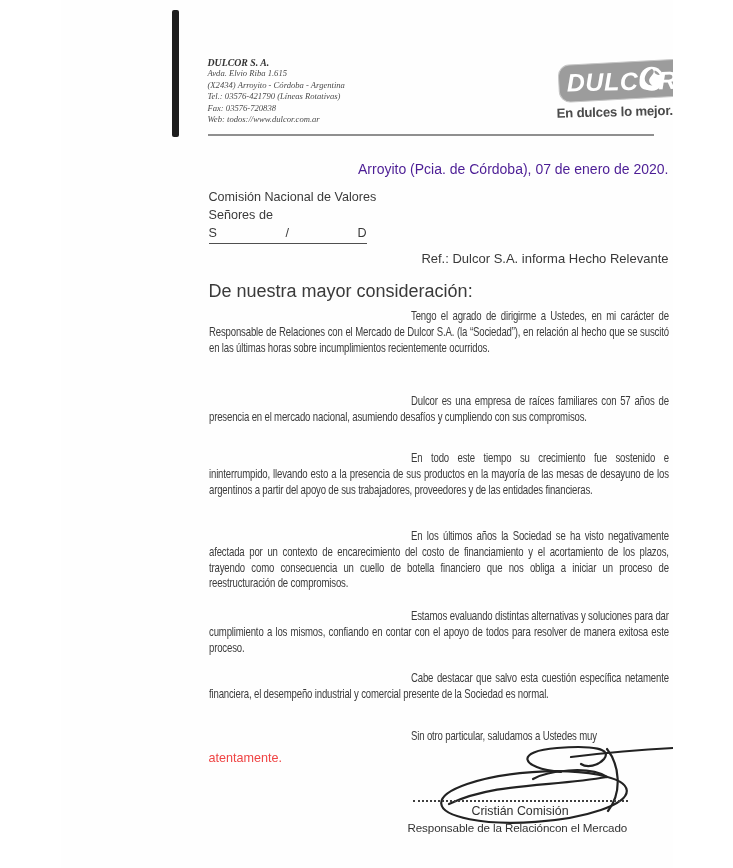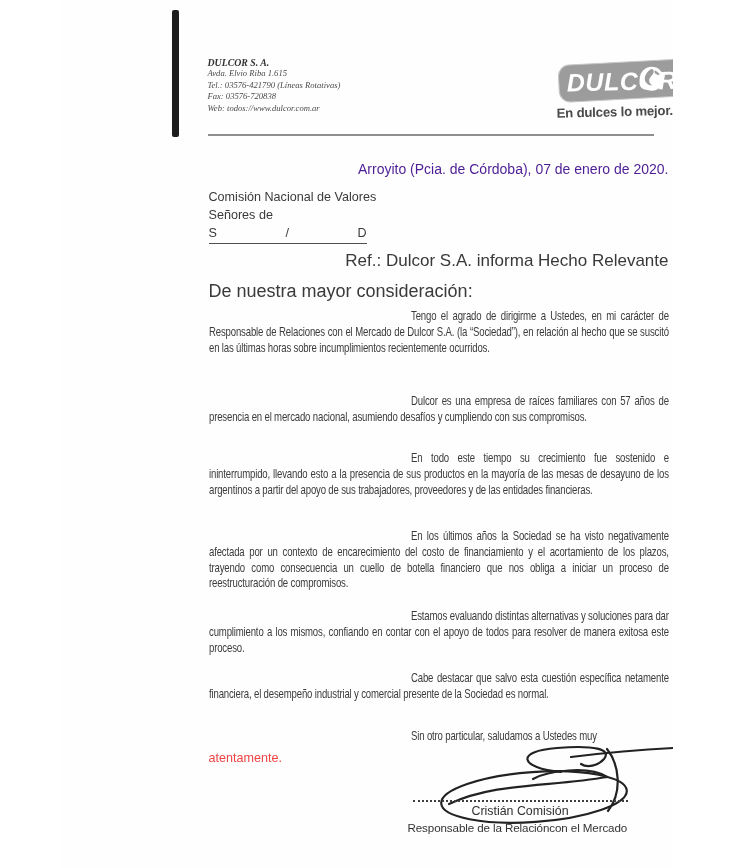--- a/index.html
+++ b/index.html
@@ -17,21 +17,21 @@
     font-size:8.6px;line-height:11.4px;color:#4a4a4a;}
   .company .cname{font-weight:bold;font-size:9.8px;color:#333;}
   .rule{position:absolute;left:147px;top:134px;width:446px;height:2px;background:#8f8f8f;}
   .logo{position:absolute;left:495px;top:59px;width:142px;transform:rotate(-1.5deg);}
   .logo svg{display:block;}
   .tagline{margin-top:1px;font-weight:bold;font-size:13.2px;letter-spacing:-0.2px;color:#4b4b4b;}
   
   .dateline{position:absolute;left:148px;top:161px;width:460px;text-align:right;font-size:14px;color:#4c1d95;}
   .addressee{position:absolute;left:148px;top:189px;font-size:12.6px;line-height:17.5px;color:#3a3a3a;}
   .sdline{display:flex;justify-content:space-between;width:158px;border-bottom:1.6px solid #4f4f4f;padding-bottom:1px;margin-top:0.5px;}
-  .refline{position:absolute;left:148px;top:251px;width:460px;text-align:right;font-size:17px;color:#393939;}
+  .refline{position:absolute;left:148px;top:251px;width:460px;text-align:right;font-size:13px;color:#393939;}
   .saluta{position:absolute;left:148px;top:281px;font-size:18px;color:#3a3a3a;}
   
   .para{
     position:absolute;left:148px;width:585px;
     transform:scaleX(0.786);transform-origin:0 0;
     font-size:12.2px;line-height:15.8px;letter-spacing:-0.2px;
     text-align:justify;text-indent:257px;color:#3b3b3b;
   }
   .p1{top:309px}.p2{top:394px}.p3{top:451px}.p4{top:529px}.p5{top:609px}.p6{top:671px}
   .close1{top:729px;text-align:left;}
@@ -46,20 +46,21 @@
 <body>
 
 <div class="sheet">
 
   <div class="scan-bar"></div>
   <div class="fold-line"></div>
 
   <div class="company">
     <div class="cname">DULCOR S. A.</div>
     <div>Avda. Elvio Riba 1.615</div>
+    <div>(X2434) Arroyito - Córdoba - Argentina</div>
     <div>Tel.: 03576-421790 (Líneas Rotativas)</div>
     <div>Fax: 03576-720838</div>
     <div>Web: todos://www.dulcor.com.ar</div>
   </div>
 
   <div class="logo">
     <svg width="142" height="44" viewBox="0 0 142 44">
       <rect x="3" y="3" width="136" height="37" rx="11" fill="#9c9c9c" stroke="#c7c7c7" stroke-width="1" transform="rotate(-1.5 71 21)"></rect>
       <text x="11" y="31" font-family="Liberation Sans, DejaVu Sans, sans-serif" font-weight="bold" font-style="italic" font-size="25" letter-spacing="0.5" fill="#ffffff">DULCOR</text>
       <circle cx="96" cy="20.5" r="12" fill="#ffffff"></circle>

